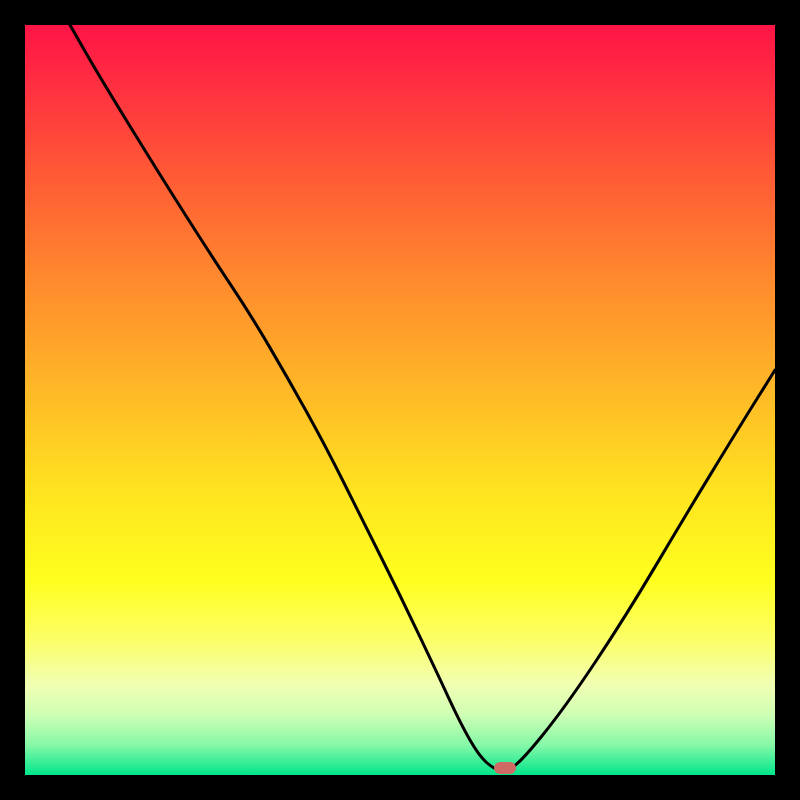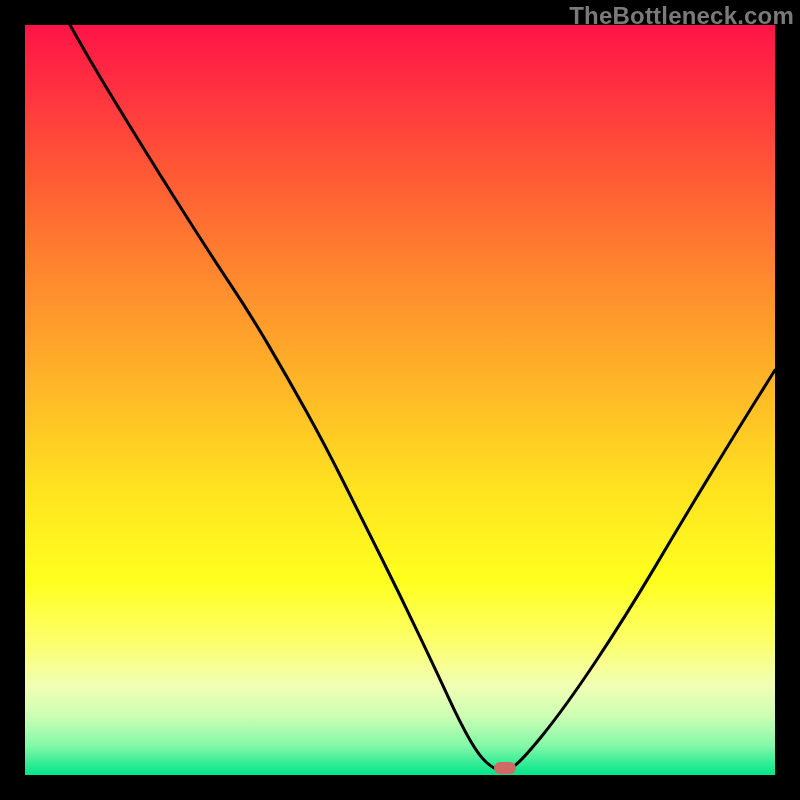--- a/index.html
+++ b/index.html
@@ -63,20 +63,19 @@
     width: 22px;
     height: 12px;
     border-radius: 6px;
     transform: translate(-50%, -50%);
   }
 </style>
 </head>
 <body>
 
 <div class="frame">
-  <div class="watermark">TheBottleneck.com</div>
   <div class="plot-area">
     <svg class="curve" viewBox="0 0 750 750" preserveAspectRatio="none">
       <path id="curve-path" fill="none" stroke="#000000" stroke-width="3" stroke-linejoin="round" stroke-linecap="round" d="M 45.00 0.00 Q 45.00 0.00 60.00 26.25 Q 75.00 52.50 105.00 101.25 Q 135.00 150.00 161.25 191.25 Q 187.50 232.50 206.25 260.63 Q 225.00 288.75 243.75 320.63 Q 262.50 352.50 281.25 386.25 Q 300.00 420.00 318.75 457.50 Q 337.50 495.00 356.25 532.50 Q 375.00 570.00 393.75 609.38 Q 412.50 648.75 423.75 673.13 Q 435.00 697.50 444.38 714.00 Q 453.75 730.50 461.25 737.25 Q 468.75 744.00 474.38 745.13 Q 480.00 746.25 487.50 742.13 Q 495.00 738.00 517.50 710.25 Q 540.00 682.50 570.00 637.50 Q 600.00 592.50 630.00 541.88 Q 660.00 491.25 686.25 448.13 Q 712.50 405.00 731.25 375.00 T 750.00 345.00"></path>
     </svg>
     <div id="marker" class="marker" style="left: 480px; top: 743.25px; background: rgb(207, 107, 100);"></div>
   </div>
 </div>
 
 </body></html>

